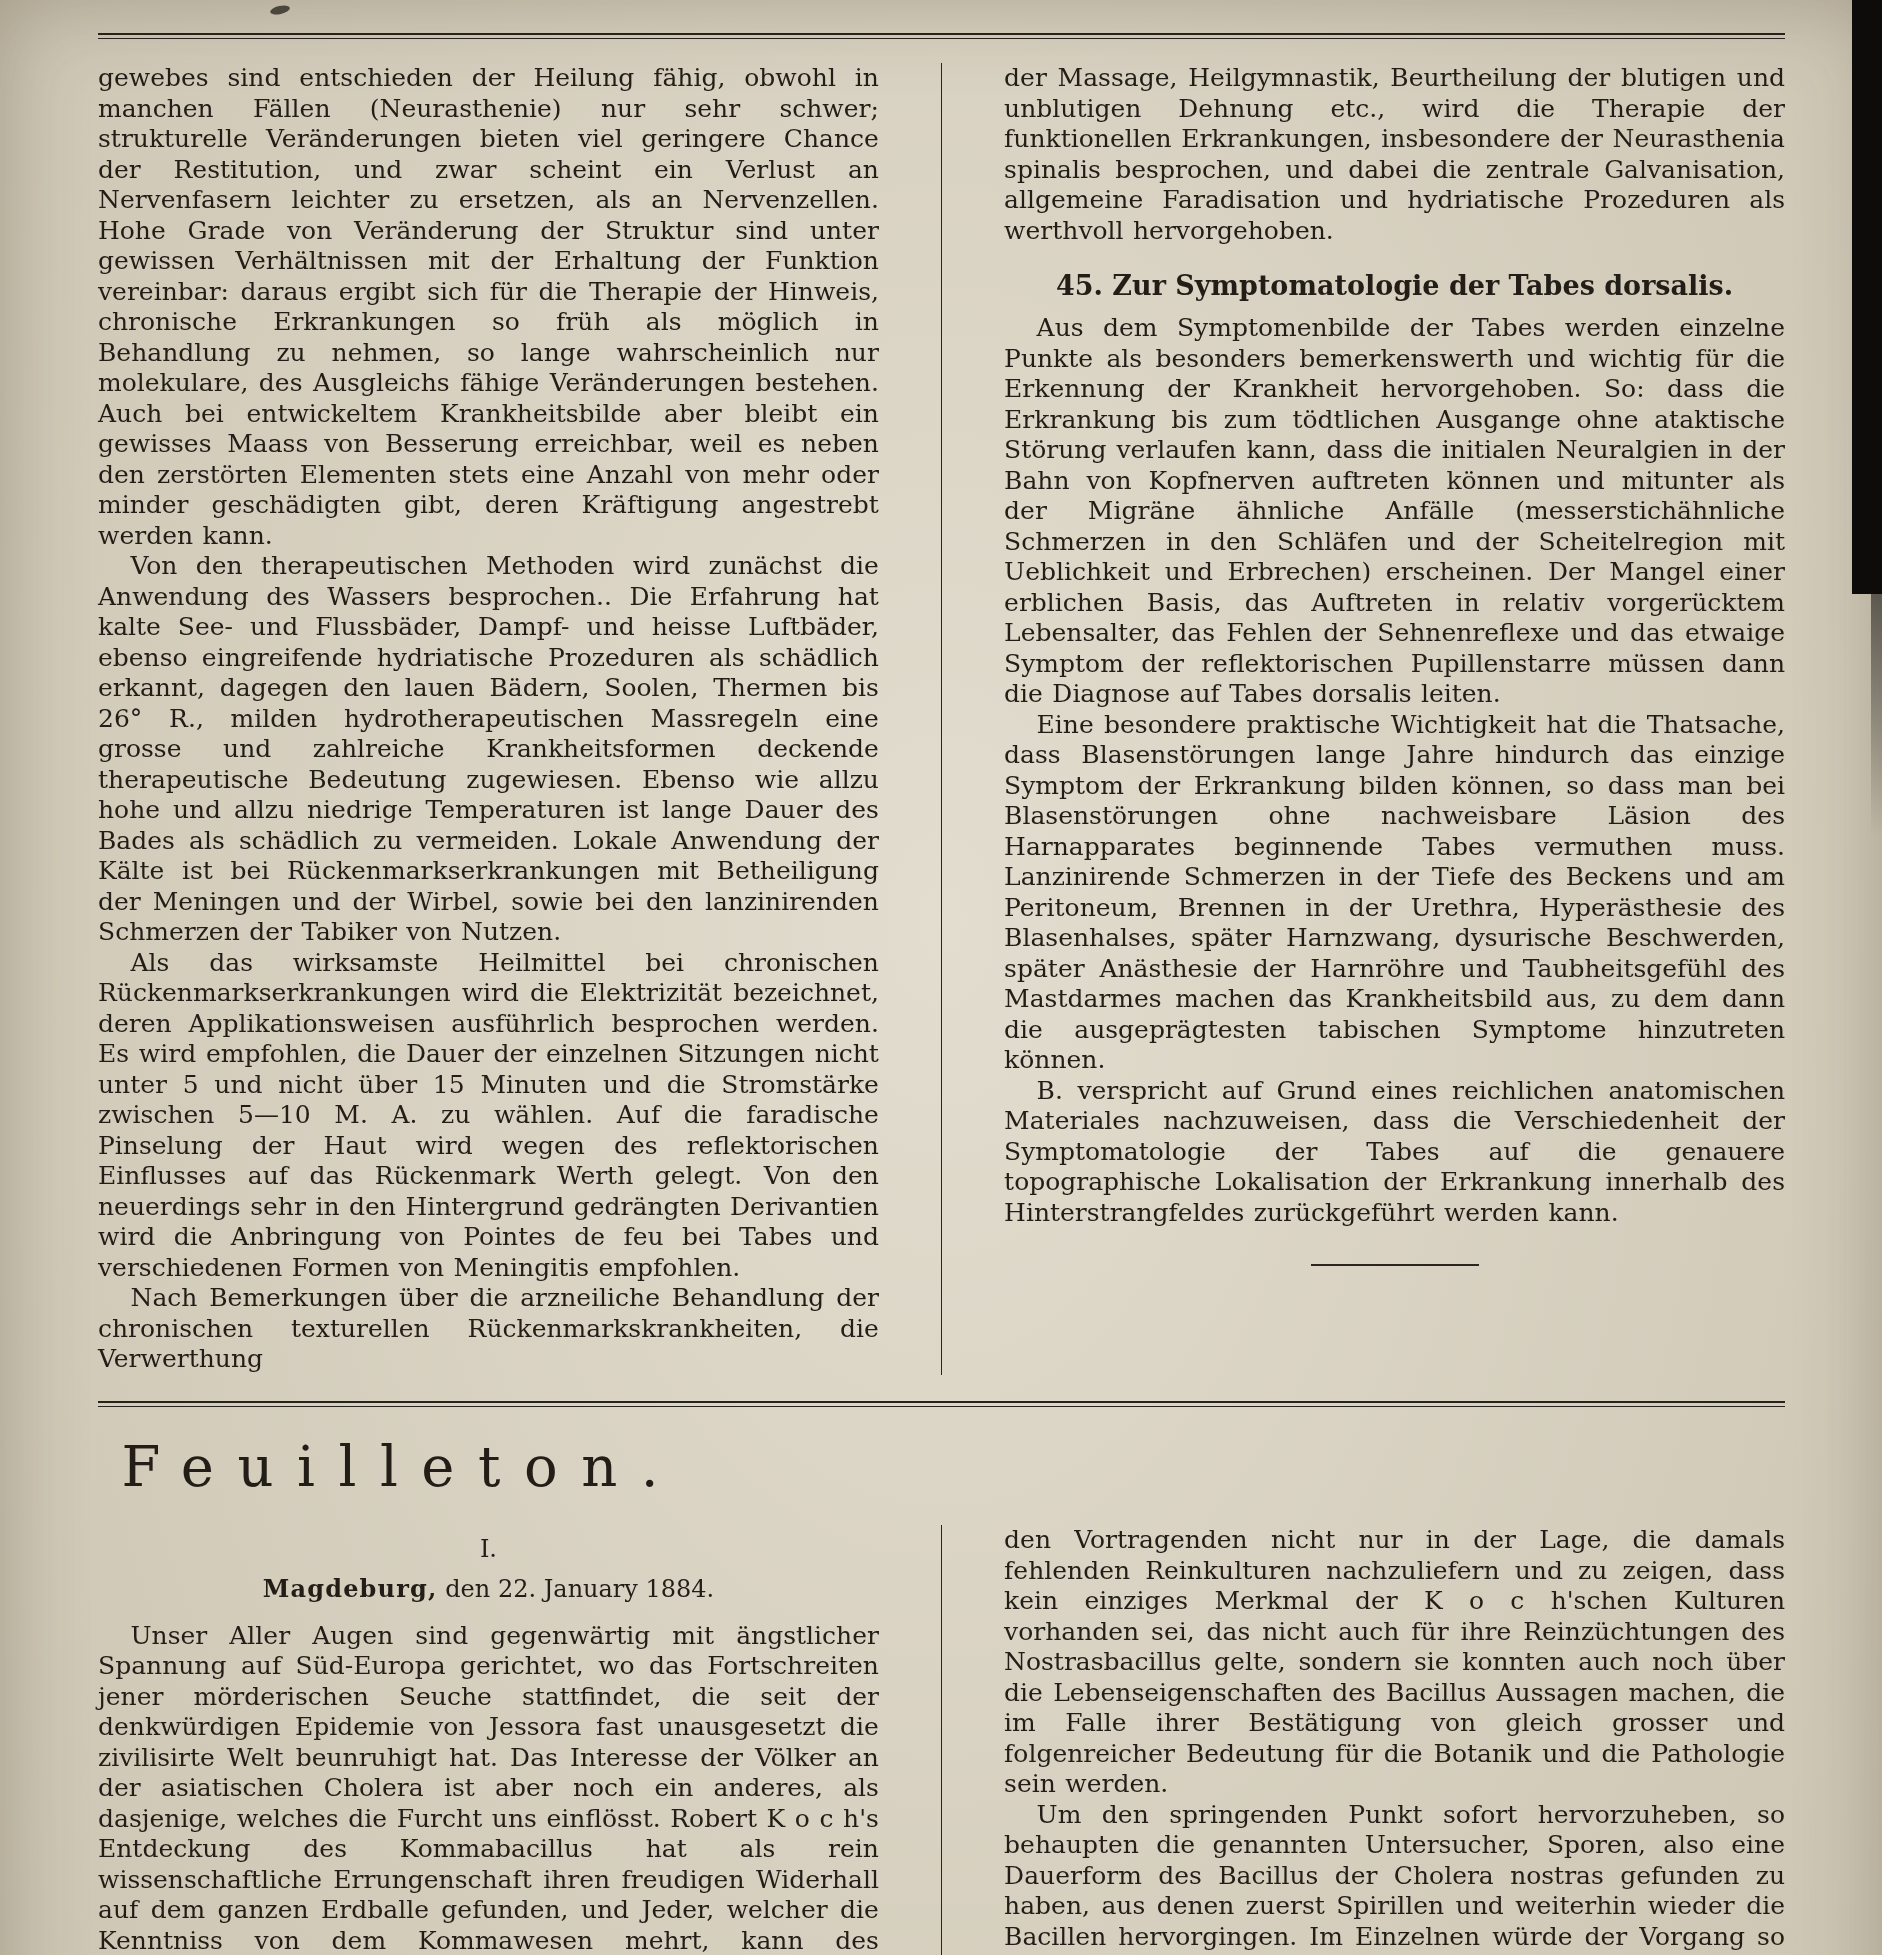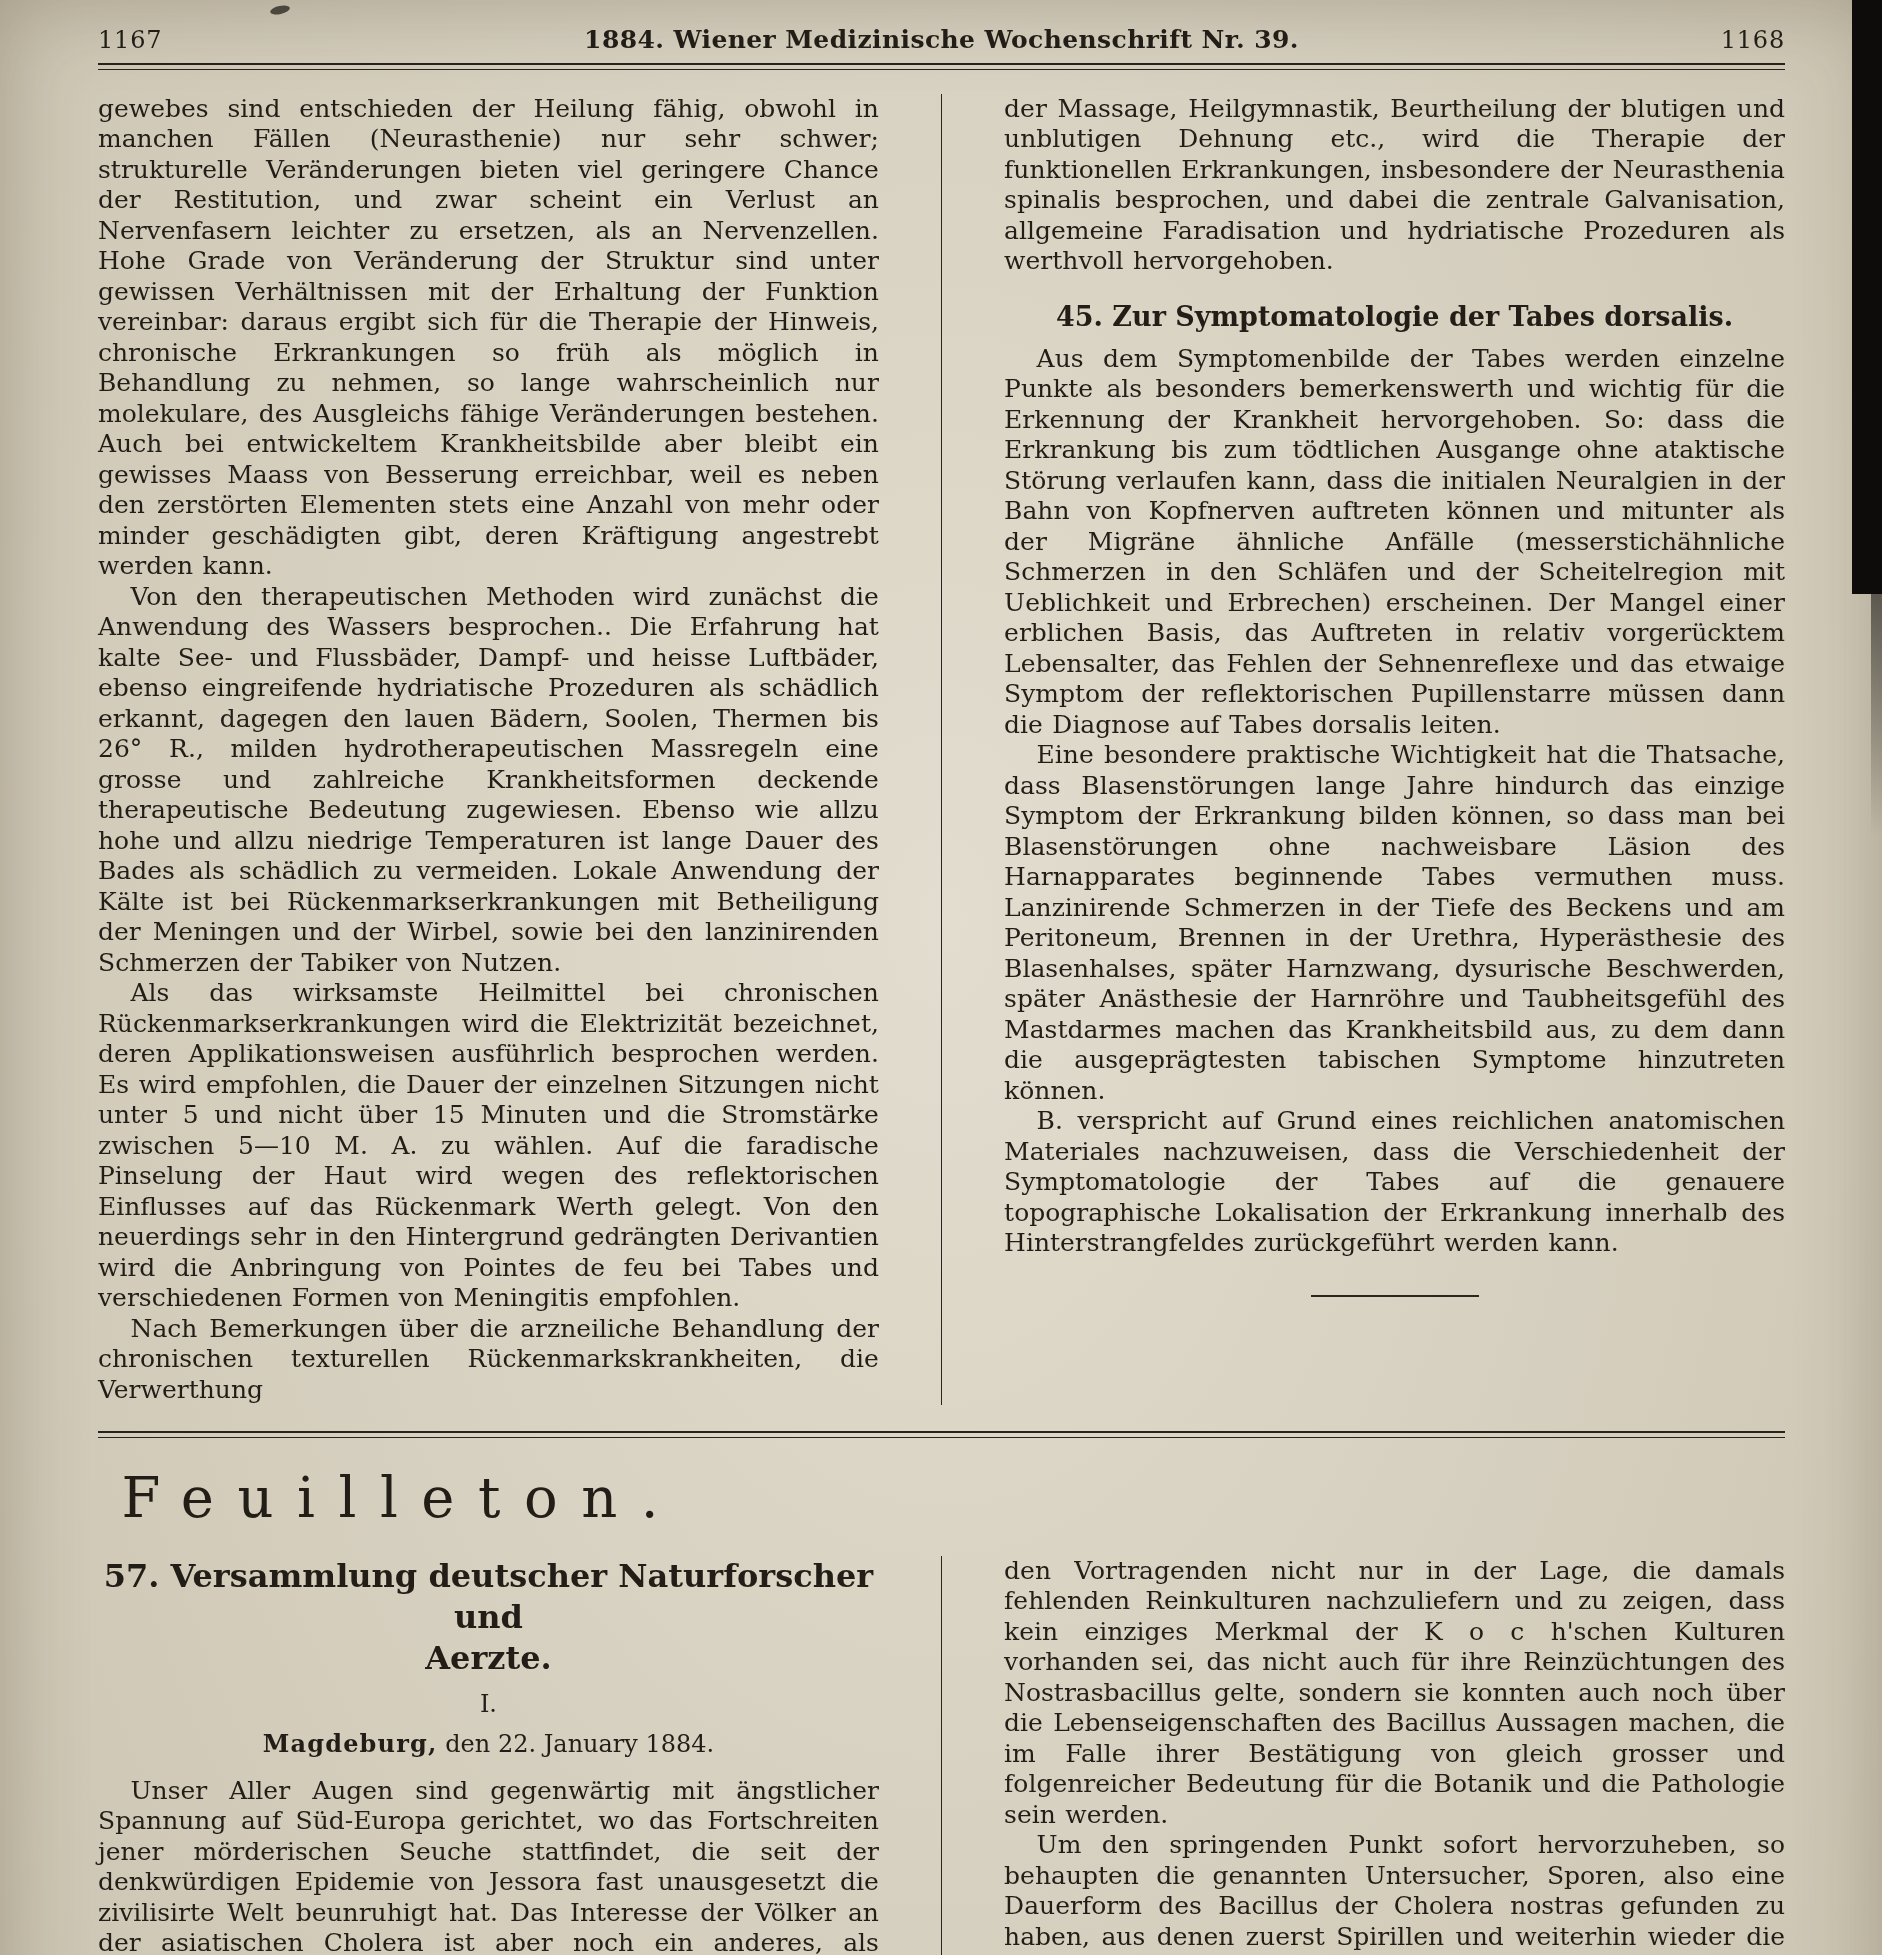--- a/index.html
+++ b/index.html
@@ -161,25 +161,20 @@
 </style>
 </head>
 <body>
 
 <div class="page">
 
   <div class="scan-strip"></div>
   <div class="scan-strip-fade"></div>
   <div class="ink-speck"></div>
 
-  <div class="header">
-    <span class="page-number">1167</span>
-    <h1 class="journal-title">1884. Wiener Medizinische Wochenschrift Nr. 39.</h1>
-    <span class="page-number">1168</span>
-  </div>
 
   <div class="rule-double"></div>
 
   <section class="two-col top-section">
     <div class="col">
       <p class="body-par cont">gewebes sind entschieden der Heilung fähig, obwohl in manchen Fällen (Neurasthenie) nur sehr schwer; strukturelle Veränderungen bieten viel geringere Chance der Restitution, und zwar scheint ein Verlust an Nervenfasern leichter zu ersetzen, als an Nervenzellen. Hohe Grade von Veränderung der Struktur sind unter gewissen Verhältnissen mit der Erhaltung der Funktion vereinbar: daraus ergibt sich für die Therapie der Hinweis, chronische Erkrankungen so früh als möglich in Behandlung zu nehmen, so lange wahrscheinlich nur molekulare, des Ausgleichs fähige Veränderungen bestehen. Auch bei entwickeltem Krankheitsbilde aber bleibt ein gewisses Maass von Besserung erreichbar, weil es neben den zerstörten Elementen stets eine Anzahl von mehr oder minder geschädigten gibt, deren Kräftigung angestrebt werden kann.</p>
       <p class="body-par">Von den therapeutischen Methoden wird zunächst die Anwendung des Wassers besprochen.. Die Erfahrung hat kalte See- und Flussbäder, Dampf- und heisse Luftbäder, ebenso eingreifende hydriatische Prozeduren als schädlich erkannt, dagegen den lauen Bädern, Soolen, Thermen bis 26° R., milden hydrotherapeutischen Massregeln eine grosse und zahlreiche Krankheitsformen deckende therapeutische Bedeutung zugewiesen. Ebenso wie allzu hohe und allzu niedrige Temperaturen ist lange Dauer des Bades als schädlich zu vermeiden. Lokale Anwendung der Kälte ist bei Rückenmarkserkrankungen mit Betheiligung der Meningen und der Wirbel, sowie bei den lanzinirenden Schmerzen der Tabiker von Nutzen.</p>
       <p class="body-par">Als das wirksamste Heilmittel bei chronischen Rückenmarkserkrankungen wird die Elektrizität bezeichnet, deren Applikationsweisen ausführlich besprochen werden. Es wird empfohlen, die Dauer der einzelnen Sitzungen nicht unter 5 und nicht über 15 Minuten und die Stromstärke zwischen 5—10 M. A. zu wählen. Auf die faradische Pinselung der Haut wird wegen des reflektorischen Einflusses auf das Rückenmark Werth gelegt. Von den neuerdings sehr in den Hintergrund gedrängten Derivantien wird die Anbringung von Pointes de feu bei Tabes und verschiedenen Formen von Meningitis empfohlen.</p>
       <p class="body-par">Nach Bemerkungen über die arzneiliche Behandlung der chronischen texturellen Rückenmarkskrankheiten, die Verwerthung</p>
     </div>
@@ -193,24 +188,20 @@
       <div class="end-rule"></div>
     </div>
   </section>
 
   <div class="rule-double feuilleton-rule"></div>
 
   <h2 class="feuilleton-heading">Feuilleton.</h2>
 
   <section class="two-col bottom-section">
     <div class="col">
-      <h3 class="art57-heading">
-        <span>57. Versammlung deutscher Naturforscher und</span><br>
-        <span>Aerzte.</span>
-      </h3>
       <div class="art57-numeral">I.</div>
       <div class="art57-dateline">
         <span class="dateline-city">Magdeburg,</span><span> den 22. January 1884.</span>
       </div>
       <p class="body-par">Unser Aller Augen sind gegenwärtig mit ängstlicher Spannung auf Süd-Europa gerichtet, wo das Fortschreiten jener mörderischen Seuche stattfindet, die seit der denkwürdigen Epidemie von Jessora fast unausgesetzt die zivilisirte Welt beunruhigt hat. Das Interesse der Völker an der asiatischen Cholera ist aber noch ein anderes, als dasjenige, welches die Furcht uns einflösst. Robert K o c h's Entdeckung des Kommabacillus hat als rein wissenschaftliche Errungenschaft ihren freudigen Widerhall auf dem ganzen Erdballe gefunden, und Jeder, welcher die Kenntniss von dem Kommawesen mehrt, kann des aufmerksamen Gehörs bei Allen gewiss sein. Für die Aerzte hat aber die Lehre von der Choleraursache momentan so grosse Wichtigkeit, dass jeder Beitrag zu ihr in erster Reihe, selbst mit Zurücksetzung anderer bedeutender Fragen, das Recht hat, diskutirt zu werden. Aus dieser Erwägung heraus geschieht es, dass wir von den Thematen der diesjährigen Naturforscherversammlung extra ordinem zuerst den Vortrag besprechen, den die Herren F i n k l e r und P r i o r (Bonn) „über den Bacillus der Cholera nostras und seine Kultur“ hielten.</p>
 
     </div>
     <div class="col-divider"></div>
     <div class="col">
       <p class="body-par cont">den Vortragenden nicht nur in der Lage, die damals fehlenden Reinkulturen nachzuliefern und zu zeigen, dass kein einziges Merkmal der K o c h'schen Kulturen vorhanden sei, das nicht auch für ihre Reinzüchtungen des Nostrasbacillus gelte, sondern sie konnten auch noch über die Lebenseigenschaften des Bacillus Aussagen machen, die im Falle ihrer Bestätigung von gleich grosser und folgenreicher Bedeutung für die Botanik und die Pathologie sein werden.</p>

